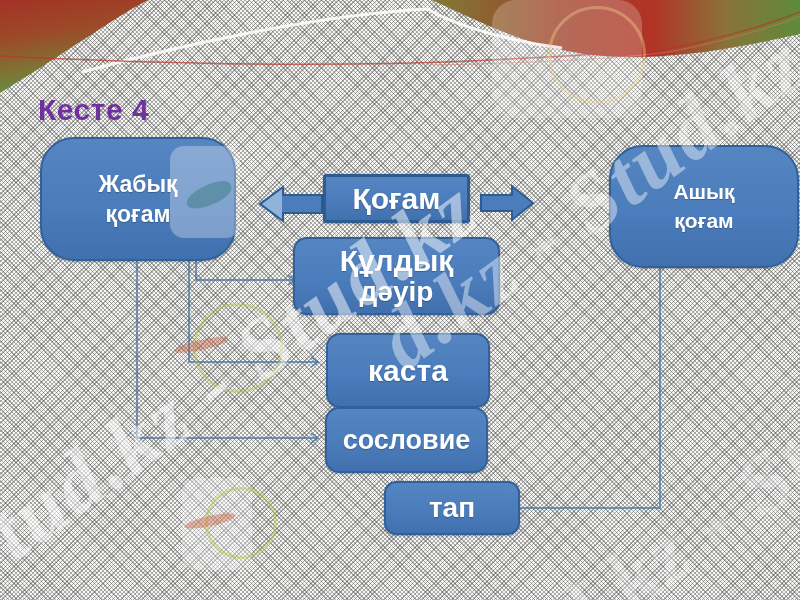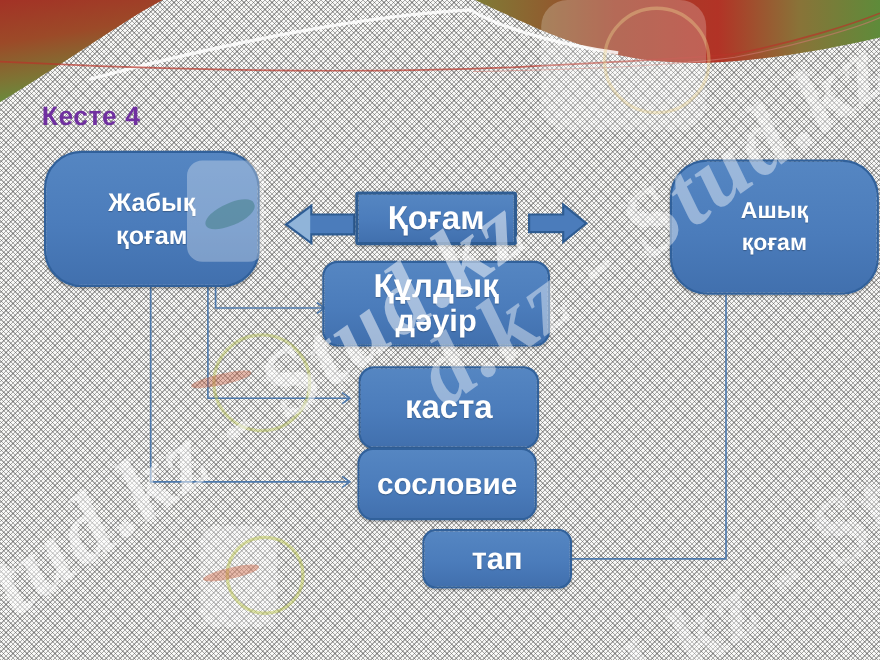--- a/index.html
+++ b/index.html
@@ -9,21 +9,21 @@
     background-color:#f4f4f2;
     background-image:
       repeating-linear-gradient(45deg, rgba(62,62,62,0.42) 0 1px, transparent 1px 3px),
       repeating-linear-gradient(-45deg, rgba(62,62,62,0.42) 0 1px, transparent 1px 3px),
       repeating-linear-gradient(180deg, rgba(255,255,255,0.55) 0 1px, transparent 1px 3px);
   }
   .hdr{position:absolute;left:0;top:0;z-index:1;}
   .conn{position:absolute;left:0;top:0;z-index:2;}
   .title{
     position:absolute;left:38px;top:93px;z-index:3;
-    font-size:24px;font-weight:bold;color:#7030A0;letter-spacing:0.5px;
+    font-size:30px;font-weight:bold;color:#7030A0;letter-spacing:0.5px;
   }
   .box{
     position:absolute;z-index:3;display:flex;flex-direction:column;
     align-items:center;justify-content:center;text-align:center;
     color:#fff;font-weight:bold;
     background:linear-gradient(180deg,#5586c2 0%,#4b7cbb 55%,#4170ae 100%);
     border:2px solid #31619b;box-sizing:border-box;
     box-shadow:0 1px 2px rgba(0,0,0,0.28);
     text-shadow:0 1px 1px rgba(0,0,0,0.25);
   }

